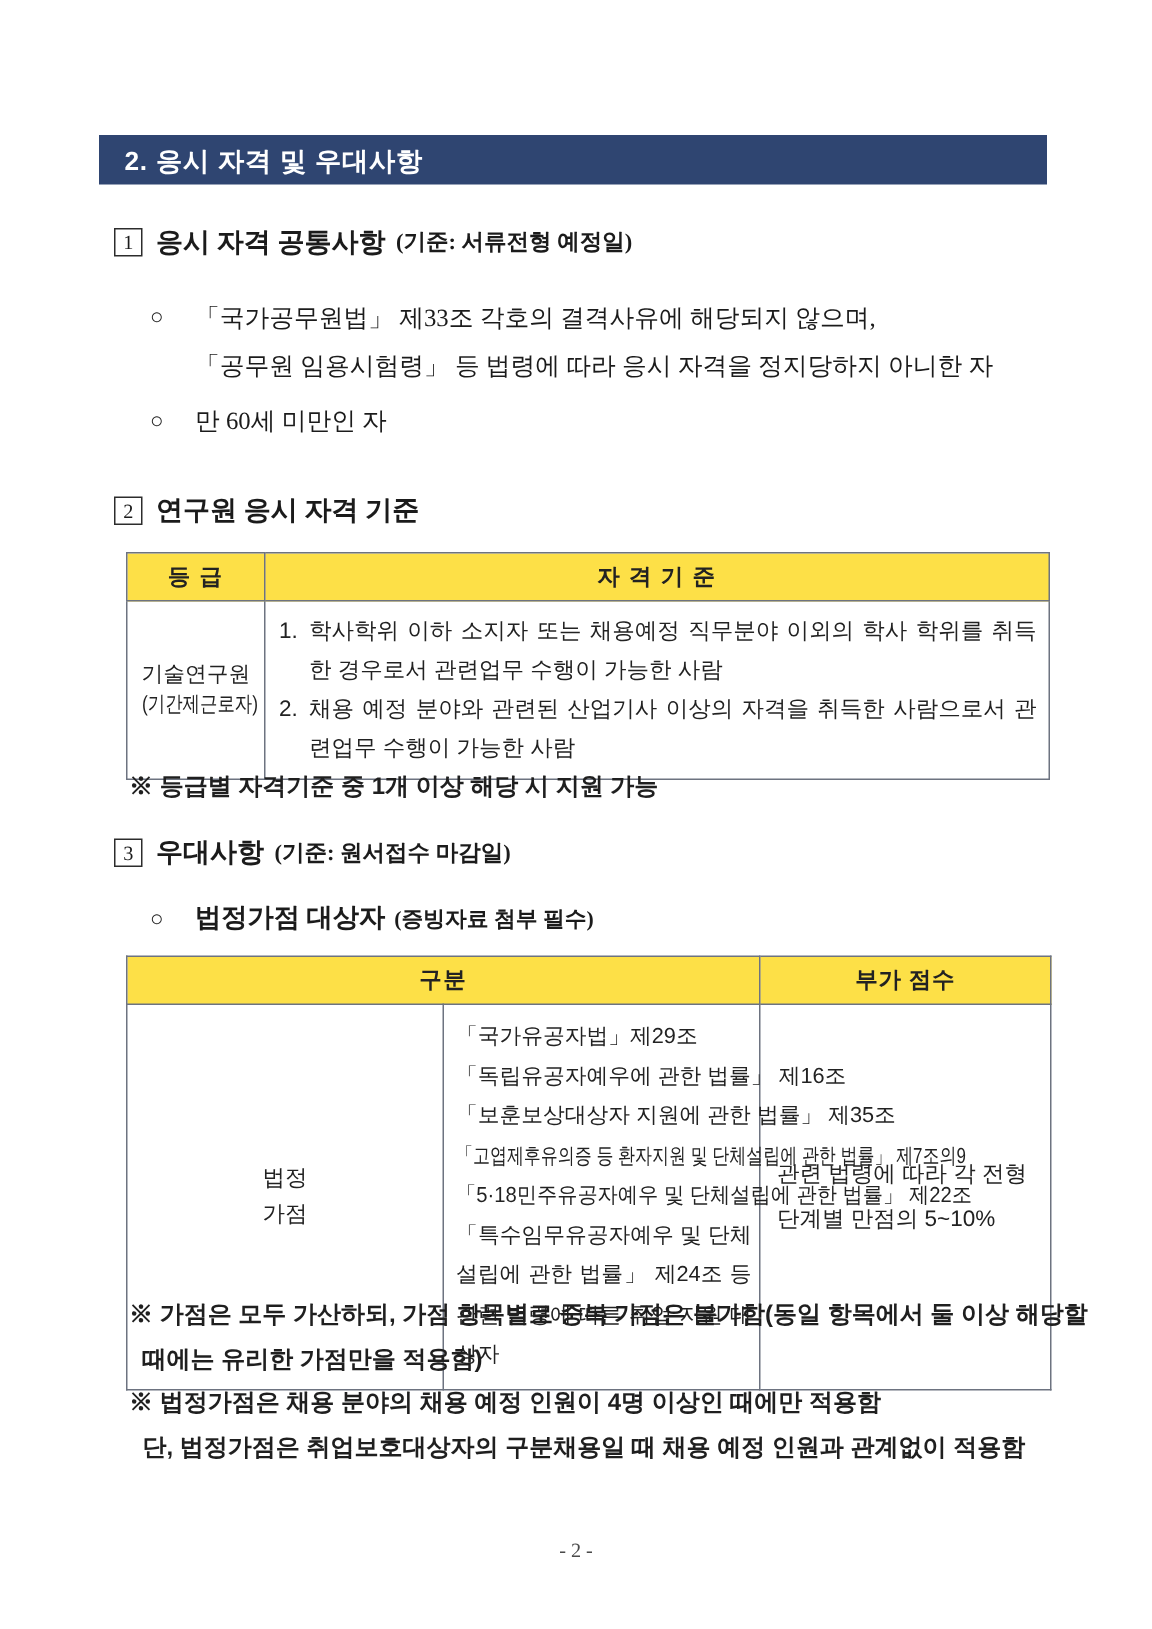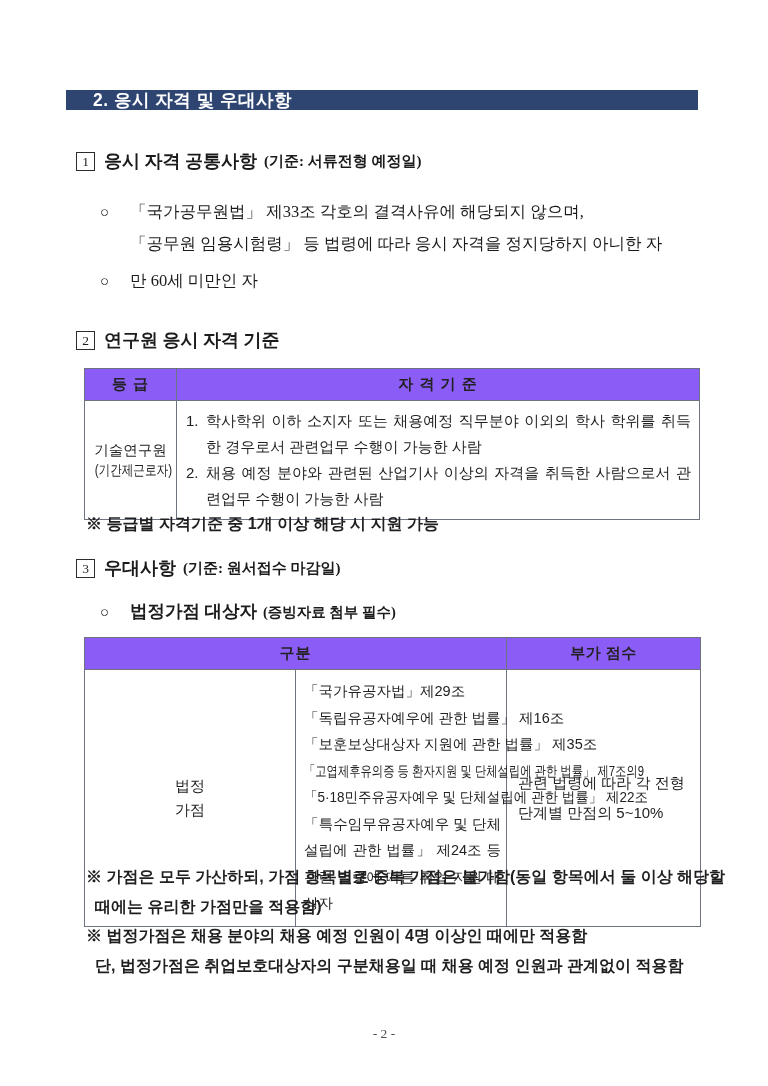--- a/index.html
+++ b/index.html
@@ -1,22 +1,22 @@
 <!DOCTYPE html>
 <html><head>
 <meta charset="utf-8">
 <style>
   html,body{margin:0;padding:0;background:#ffffff;}
   .page{position:relative;width:768px;height:1086px;background:#ffffff;overflow:hidden;
         font-family:"Liberation Sans",sans-serif;color:#1b1b1b;}
 
   
-  .title-bar{position:absolute;left:66px;top:90px;width:632px;height:20px;
+  .title-bar{position:absolute;left:66px;top:90px;width:632px;height:33px;
              background:#2f4571;color:#ffffff;display:flex;align-items:center;
-             box-sizing:border-box;padding-left:27px;
+             box-sizing:border-box;padding-left:17px;
              font-family:"Liberation Sans",sans-serif;font-weight:bold;font-size:17.5px;
              letter-spacing:0.5px;white-space:nowrap;}
 
   
   .sec-heading{position:absolute;left:76px;display:flex;align-items:center;
                font-family:"Liberation Serif",serif;font-weight:bold;font-size:18px;
                white-space:nowrap;}
   .boxed-num{display:inline-block;width:17px;height:17px;line-height:17px;text-align:center;
              border:1.4px solid #2c2c2c;font-size:13.5px;font-weight:normal;
              margin-right:9px;background:#fff;}
@@ -33,21 +33,21 @@
               font-family:"Liberation Serif",serif;font-weight:bold;white-space:nowrap;}
   .sub-bullet .bullet-mark{font-size:15px;font-weight:normal;}
   .sub-bullet .big{font-size:17.5px;}
   .sub-bullet .small{font-size:14.5px;margin-left:6px;}
 
   
   table.doc{position:absolute;left:84px;border-collapse:collapse;table-layout:fixed;
             font-family:"Liberation Sans",sans-serif;font-size:15px;color:#222;}
   table.doc,table.doc th,table.doc td{border:1px solid #6d7380;}
   table.doc{border:1.6px solid #565d6b;}
-  table.doc th{background:#8b5cf6;font-weight:bold;font-size:15px;letter-spacing:1px;
+  table.doc th{background:#fde047;font-weight:bold;font-size:15px;letter-spacing:1px;
                height:31px;padding:0;}
   table.doc td{vertical-align:middle;}
 
   
   .t1{top:368px;width:616px;}
   .t1 .grade-cell{width:91px;text-align:center;font-size:14.5px;line-height:20px;padding:2px 0;}
   .squeeze80{display:inline-block;transform:scaleX(0.80);transform-origin:center;white-space:nowrap;}
   .criteria-cell{padding:7px 8px 7px 9px;}
   .crit-item{display:flex;font-size:15px;line-height:26px;}
   .crit-num{flex:0 0 20px;}

